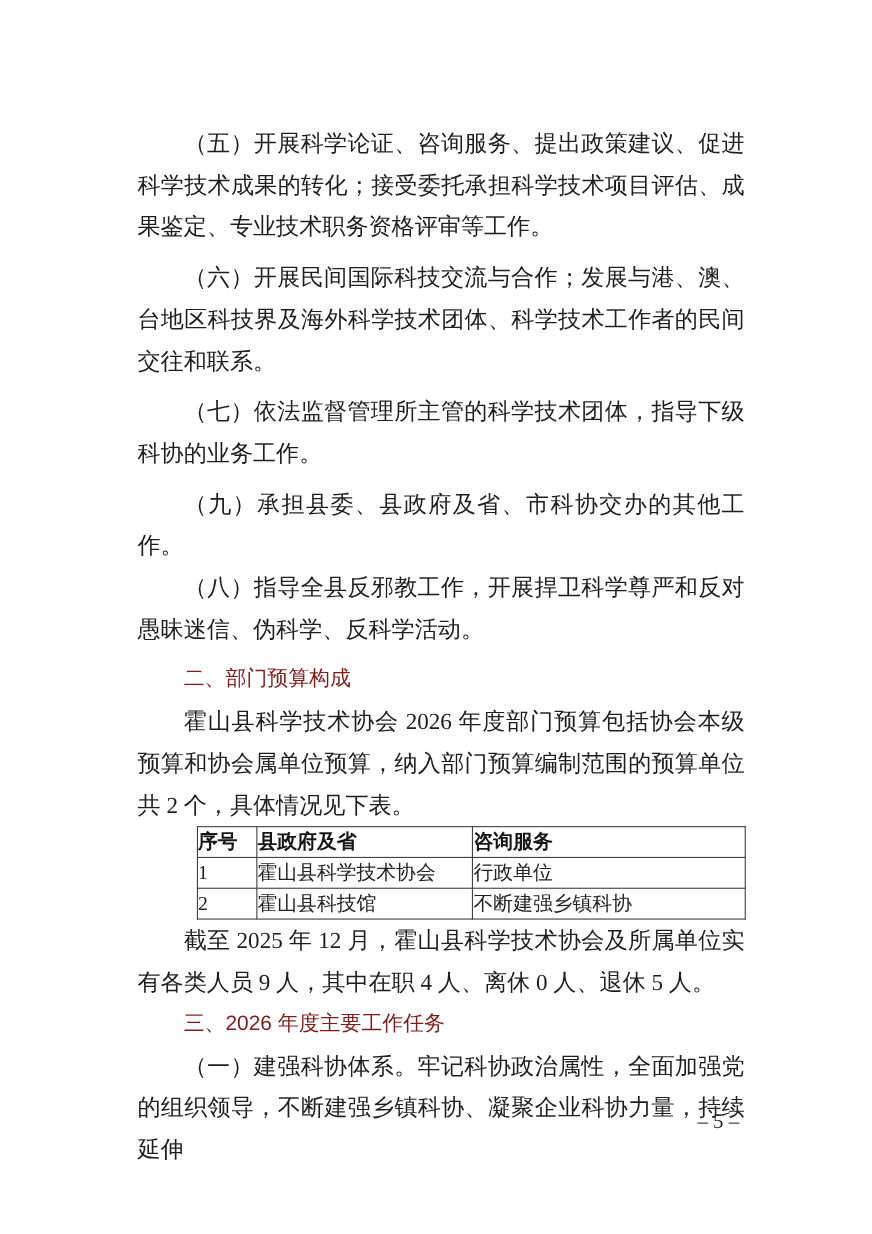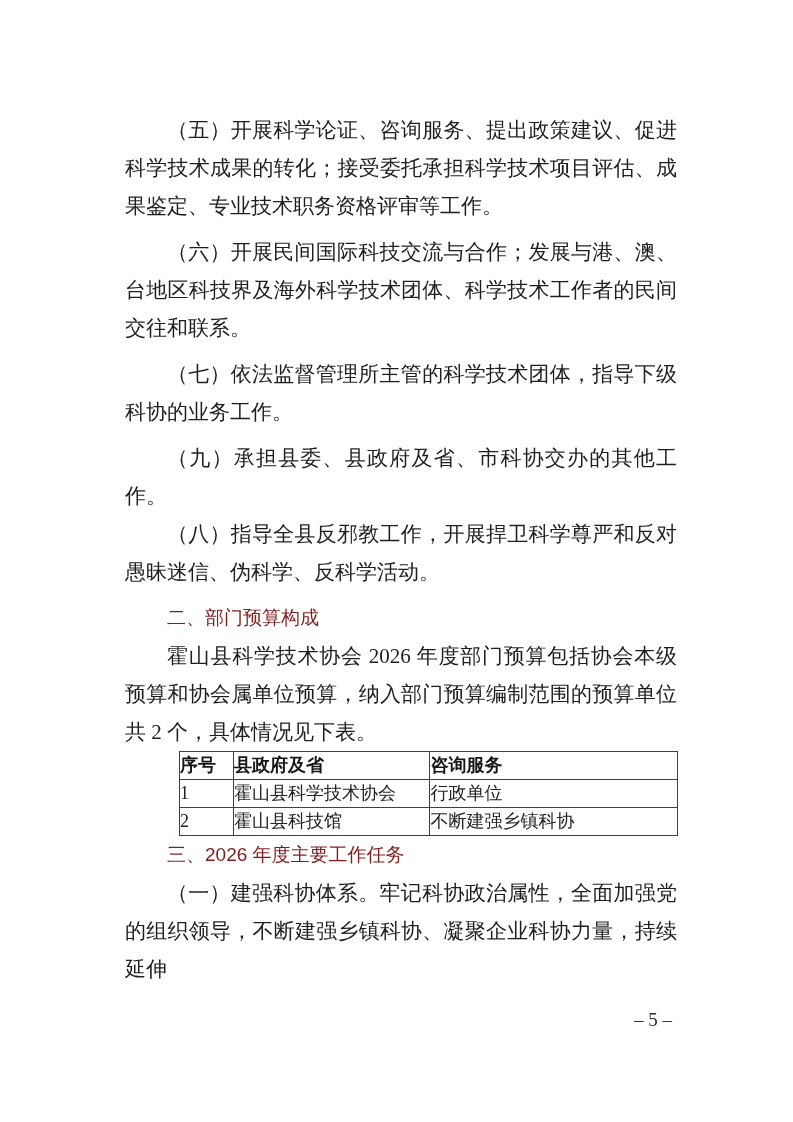--- a/index.html
+++ b/index.html
@@ -127,20 +127,21 @@
           <td>行政单位</td>
         </tr>
         <tr>
           <td>2</td>
           <td>霍山县科技馆</td>
           <td>不断建强乡镇科协</td>
         </tr>
       </tbody>
     </table>
 
+    <p class="para tight">截至 2025 年 12 月，霍山县科学技术协会及所属单位实有各类人员 9 人，其中在职 4 人、离休 0 人、退休 5 人。</p>
 
     <h2 class="heading">三、2026 年度主要工作任务</h2>
 
     <p class="para tight">（一）建强科协体系。牢记科协政治属性，全面加强党的组织领导，不断建强乡镇科协、凝聚企业科协力量，持续延伸</p>
 
   </div>
 
   <div class="page-number">– 5 –</div>
 </div>
 

